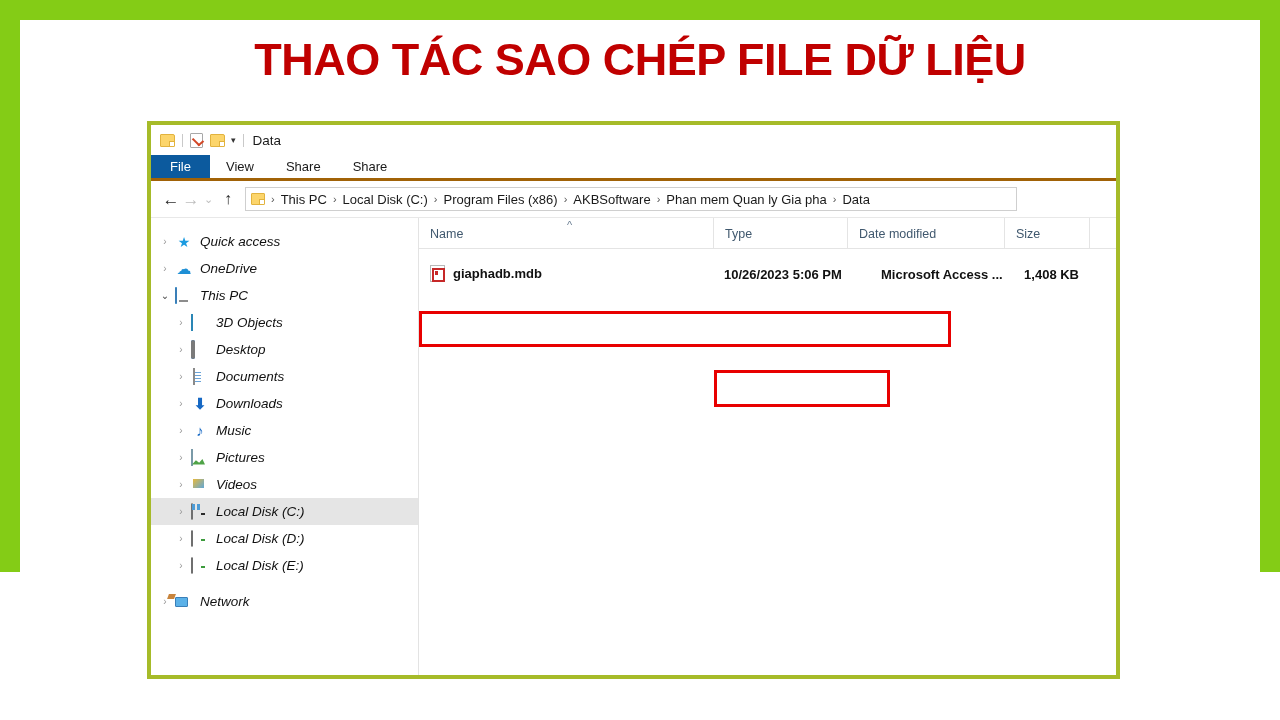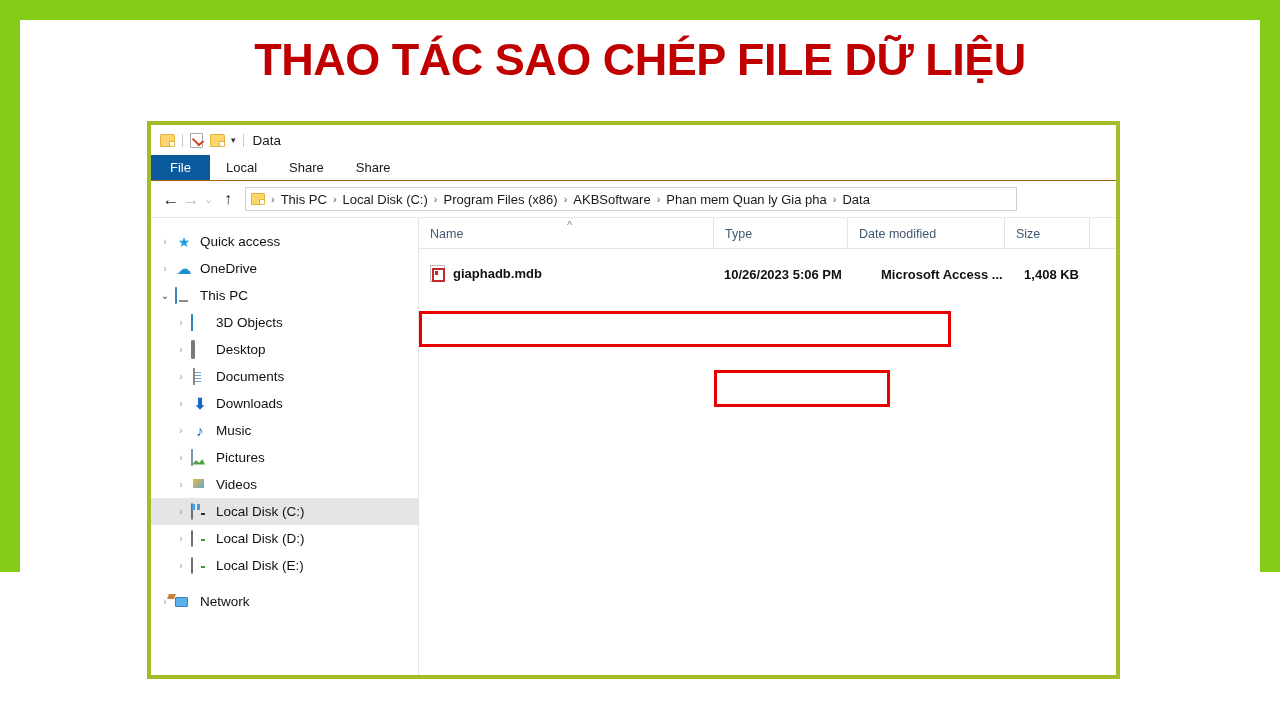--- a/index.html
+++ b/index.html
@@ -109,21 +109,21 @@
     color: #1a1a1a;
     margin-left: 2px;
   }
 
   
   #ribbon-tabs {
     position: relative;
     height: 26px;
     display: flex;
     align-items: stretch;
-    border-bottom: 1px solid #a16207;
+    border-bottom: 3px solid #a16207;
     background: #ffffff;
   }
   .ribbon-tab {
     display: flex;
     align-items: center;
     justify-content: center;
     font-size: 13px;
     color: #1a1a1a;
     padding: 0 16px;
     white-space: nowrap;
@@ -239,21 +239,21 @@
     line-height: 1;
   }
   .nav-expander.open { color: #4a4a4a; }
   .nav-item.indent .nav-expander { margin-left: 16px; }
   .nav-icon {
     width: 18px; height: 16px;
     flex: 0 0 18px;
     margin: 0 7px 0 2px;
     position: relative;
   }
-  .nav-label { line-height: 1; }
+  .nav-label { line-height: 1; font-style: italic; }
 
   
   .ic-star { color: #1B9BE0; font-size: 14px; line-height: 16px; text-align: center; display: block; }
   .ic-cloud { color: #1E8FD5; font-size: 15px; line-height: 16px; text-align: center; display: block; }
   .ic-pc {
     width: 16px; height: 11px;
     background: #5BB1E8;
     border: 1px solid #3A7FB8;
     border-radius: 1px;
     margin-top: 1px;
@@ -486,21 +486,21 @@
           <div class="qa-props"></div>
           <div style="width:7px"></div>
           <div class="qa-folder"></div>
           <div class="qa-chevron">▾</div>
           <div class="qa-sep"></div>
           <div id="titlebar-text">Data</div>
         </div>
 
         <div id="ribbon-tabs">
           <div class="ribbon-tab file">File</div>
-          <div class="ribbon-tab">Local</div>
+          <div class="ribbon-tab">View</div>
           <div class="ribbon-tab">Share</div>
           <div class="ribbon-tab">Share</div>
         </div>
 
         <div id="addressbar-row">
           <div class="navbtn">←</div>
           <div class="navbtn disabled">→</div>
           <div class="navbtn small disabled">⌄</div>
           <div class="navbtn up">↑</div>
 

